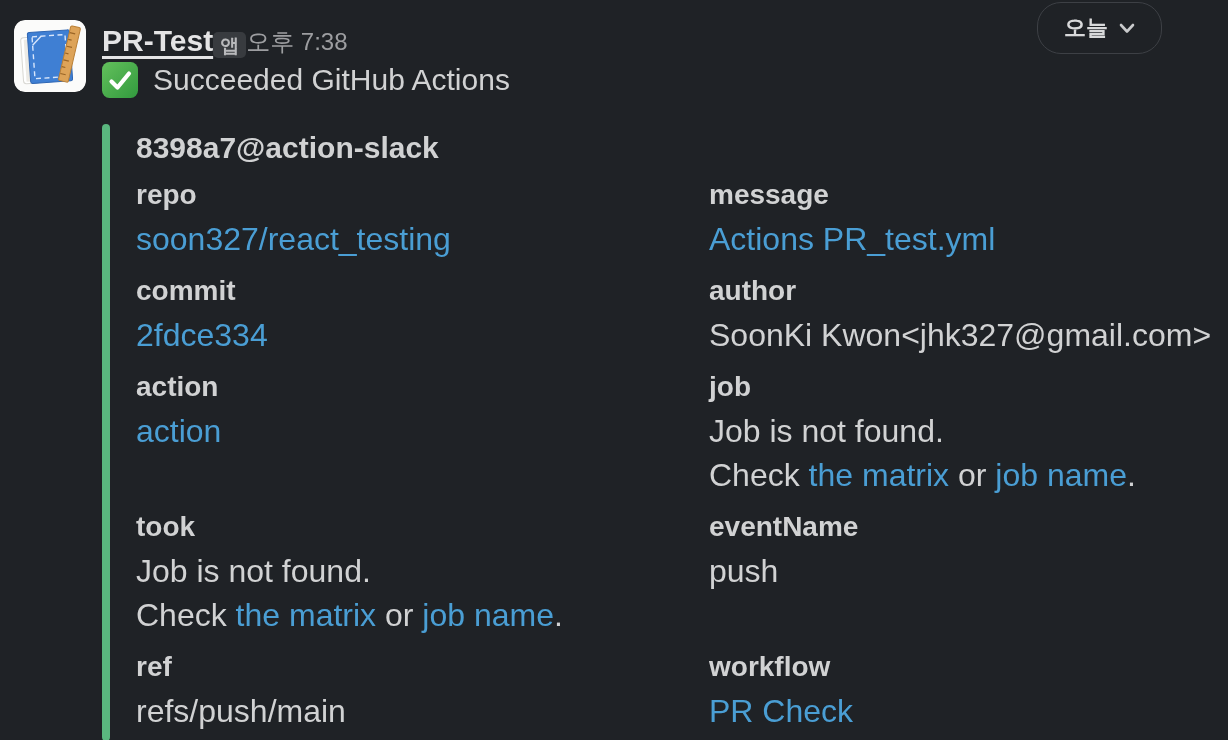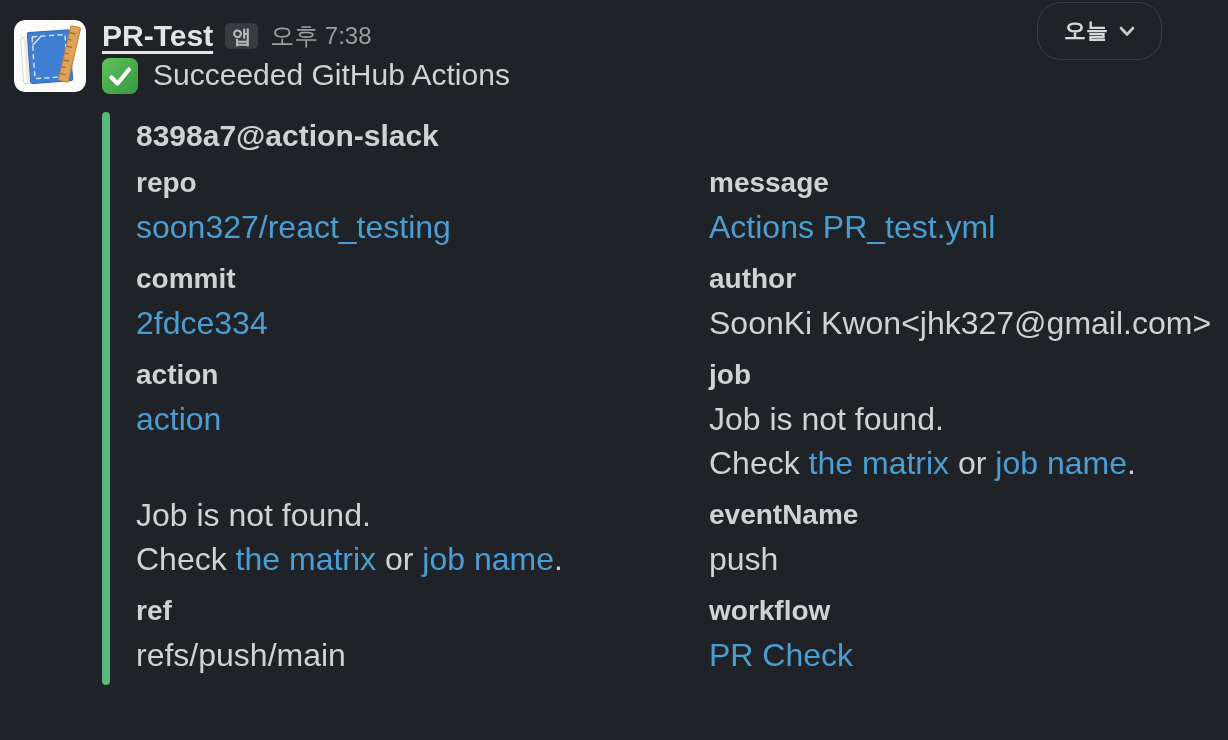--- a/index.html
+++ b/index.html
@@ -12,38 +12,38 @@
   *{box-sizing:border-box}
   html,body{margin:0;padding:0}
   body{
     width:1228px;height:740px;overflow:hidden;position:relative;
     background:var(--bg);color:var(--text);
     font-family:"Liberation Sans","DejaVu Sans",sans-serif;
   }
   .message{display:flex;padding:14px 0 0 14px}
   .avatar{width:72px;height:72px;border-radius:11px;overflow:hidden;flex:none;margin-top:6px;cursor:pointer}
   .msg-body{margin-left:16px;flex:1;min-width:0}
-  .name-row{display:flex;align-items:center;gap:12px;height:44px}
+  .name-row{display:flex;align-items:flex-end;height:44px}
   .app-name{font-size:30px;font-weight:bold;color:#e4e4e5;text-decoration:underline;text-underline-offset:5px;cursor:pointer}
   .app-badge{background:#383b3f;color:#b8b9bb;font-size:19px;font-weight:bold;padding:4px 7px 3px;border-radius:5px;line-height:1}
   .timestamp{color:var(--muted);font-size:24px;cursor:pointer}
-  .status-row{display:flex;gap:15px;height:44px}
+  .status-row{display:flex;align-items:center;gap:15px;height:44px}
   .emoji{width:36px;height:36px;flex:none}
   .status-text{font-size:30px;color:var(--text);white-space:nowrap}
-  .attachment{display:flex;margin-top:10px;margin-left:86px}
+  .attachment{display:flex;margin-top:22px;margin-left:86px}
   .attach-bar{width:8px;border-radius:4px;background:var(--accent);flex:none}
   .attach-content{padding-left:26px;flex:1;min-width:0;padding-top:2px}
   .attach-title{font-weight:bold;font-size:30px;line-height:44px;margin-bottom:3px;color:var(--text)}
   .fields{display:grid;grid-template-columns:573px 573px}
   .field{margin-bottom:8px}
   .flabel{font-weight:bold;font-size:28px;line-height:44px;color:var(--text)}
   .fvalue{font-size:32px;line-height:44px;color:var(--text)}
   a.link{color:var(--link);text-decoration:none;cursor:pointer}
   .date-pill{
-    position:absolute;top:2px;right:66px;height:58px;padding:0 26px;
+    position:absolute;top:2px;right:66px;height:52px;padding:0 26px;
     border:1px solid #3d4045;border-radius:24px;background:var(--bg);
     display:flex;align-items:center;gap:11px;cursor:pointer;
   }
   .pill-label{font-size:22px;font-weight:bold;color:#d8d9da;line-height:1}
   .chev{width:16px;height:11px;flex:none}
 </style>
 </head>
 <body>
 
 <div class="message">
@@ -122,20 +122,21 @@
             </div>
             <div class="field">
               <div class="flabel">action</div>
               <div class="fvalue"><a class="link" href="#">action</a></div>
             </div>
             <div class="field">
               <div class="flabel">job</div>
               <div class="fvalue"><span>Job is not found.</span><br><span>Check </span><a class="link" href="#">the matrix</a><span> or </span><a class="link" href="#">job name</a><span>.</span></div>
             </div>
             <div class="field">
+              <div class="flabel">took</div>
               <div class="fvalue"><span>Job is not found.</span><br><span>Check </span><a class="link" href="#">the matrix</a><span> or </span><a class="link" href="#">job name</a><span>.</span></div>
             </div>
             <div class="field">
               <div class="flabel">eventName</div>
               <div class="fvalue"><span>push</span></div>
             </div>
             <div class="field">
               <div class="flabel">ref</div>
               <div class="fvalue"><span>refs/push/main</span></div>
             </div>

